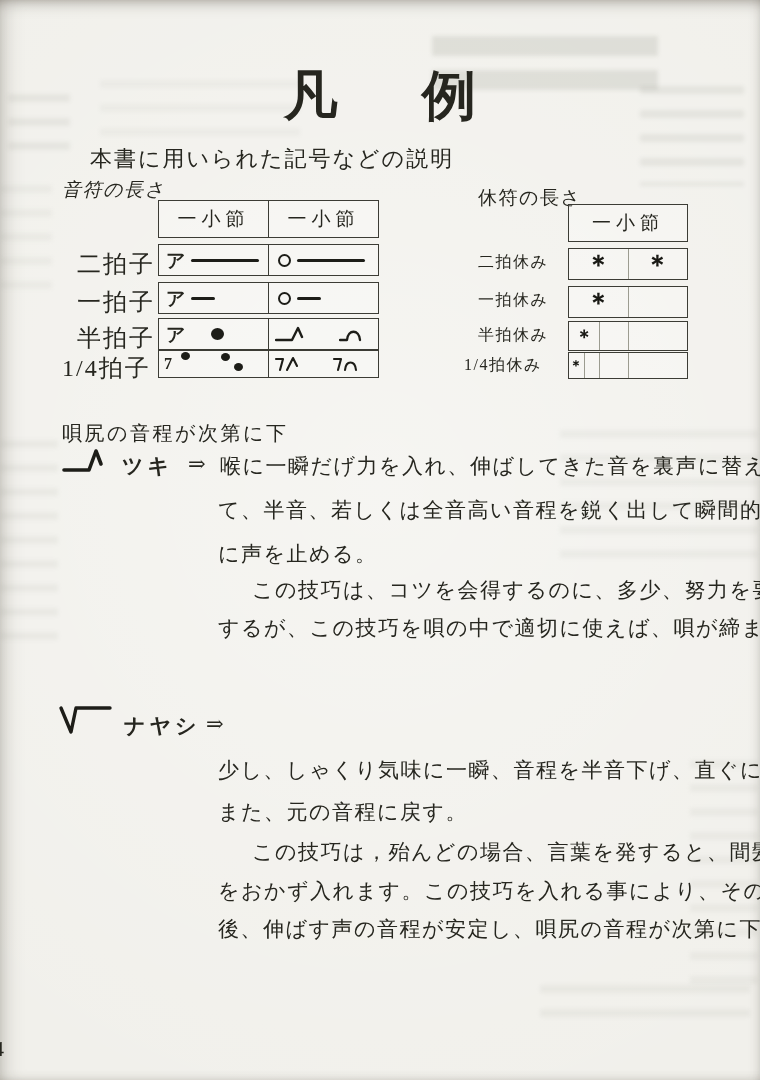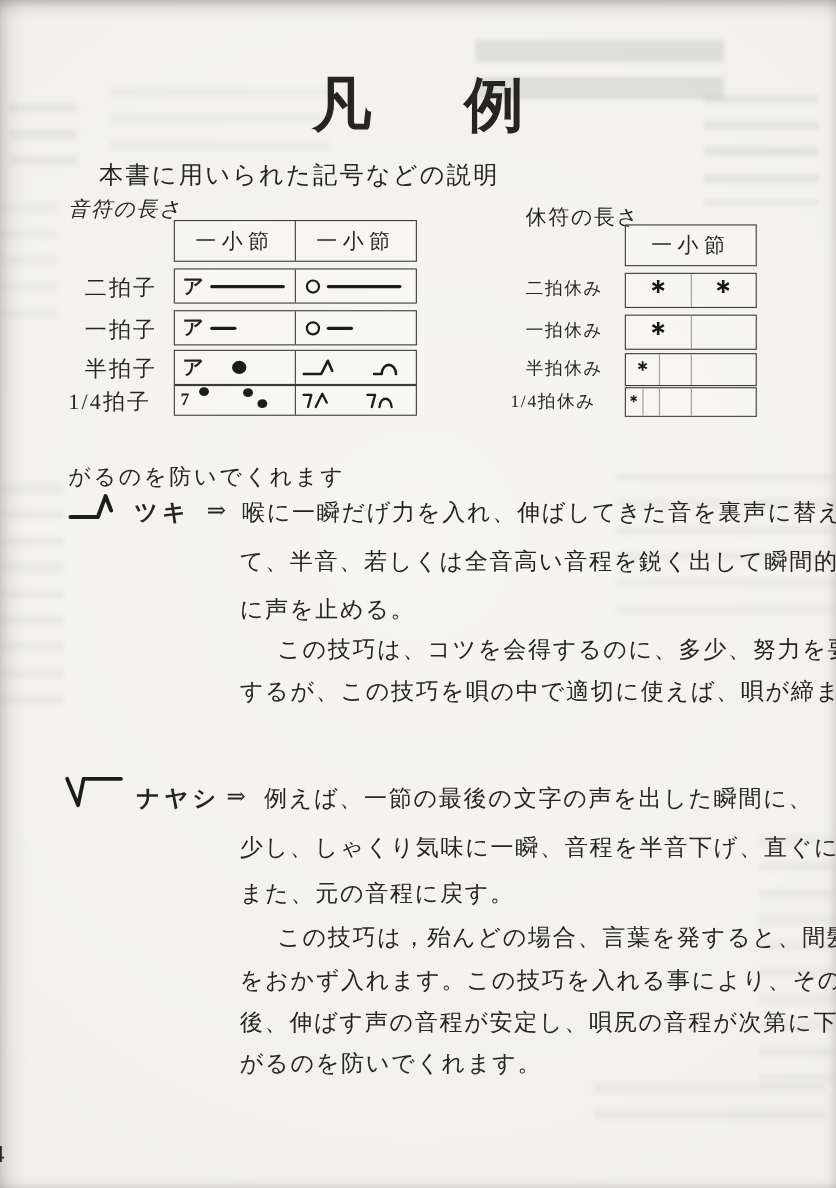--- a/index.html
+++ b/index.html
@@ -34,21 +34,21 @@
   .nt-cell{flex:1;position:relative;display:flex;align-items:center;}
   .nt-cell + .nt-cell{border-left:1.5px solid #3c3c35;}
   .kana{font-size:19px;font-weight:bold;margin-left:7px;line-height:1;}
   .seven{font-size:16px;font-weight:bold;margin-left:5px;line-height:1;}
   .hline{height:3px;background:#1d1d18;margin-left:6px;border-radius:2px;}
   .hline.long{width:68px;}
   .hline.short{width:24px;}
   .circleG{width:13px;height:13px;border:2px solid #1d1d18;border-radius:50%;margin-left:9px;box-sizing:border-box;}
   .dotBig{width:13px;height:12px;background:#1d1d18;border-radius:50%;position:absolute;left:52px;top:9px;}
   .dotS{width:9px;height:8px;background:#1d1d18;border-radius:50%;position:absolute;}
-  .nt-label{font-size:20px;letter-spacing:2px;}
+  .nt-label{font-size:24px;letter-spacing:2px;}
 
   
   .rt-header{left:568px;top:204px;width:118px;height:36px;border:1.5px solid #3c3c35;display:flex;align-items:center;justify-content:center;font-size:19px;letter-spacing:5px;background:rgba(255,255,255,.25);}
   .rt-row{left:568px;width:118px;border:1.5px solid #3c3c35;position:absolute;background:rgba(255,255,255,.25);}
   .rt-div{position:absolute;top:0;bottom:0;width:1px;background:#9c9c90;}
   .ast{position:absolute;font-weight:bold;transform:translateX(-50%);line-height:1;color:#191914;}
   .rt-label{font-size:16px;letter-spacing:1.5px;}
 
   
   .sec-heading{left:62px;top:420px;font-size:20px;letter-spacing:2.5px;}
@@ -169,40 +169,38 @@
     <span class="ast" style="left:13%;top:5px;font-size:19px;">＊</span>
   </div>
 
   <div class="abs rt-row" style="top:352px;height:25px;">
     <span class="rt-div" style="left:13%;"></span>
     <span class="rt-div" style="left:25%;"></span>
     <span class="rt-div" style="left:50%;"></span>
     <span class="ast" style="left:6%;top:6px;font-size:14px;">＊</span>
   </div>
 
-  <div class="abs sec-heading">がるのを防いでくれます</div>
+  <div class="abs sec-heading">唄尻の音程が次第に下</div>
 
   <svg class="abs" style="left:62px;top:448px;" width="48" height="26" viewBox="0 0 48 26">
       <path d="M2 22 H27 L34 3 L39 16" stroke-width="3.6"></path>
     </svg>
   <div class="abs term" style="left:122px;top:452px;">ツキ</div>
   <div class="abs arrow" style="left:188px;top:452px;">⇒</div>
   <div class="abs bl" style="left:220px;top:452px;">喉に一瞬だげ力を入れ、伸ばしてきた音を裏声に替え</div>
   <div class="abs bl" style="left:218px;top:496px;">て、半音、若しくは全音高い音程を鋭く出して瞬間的</div>
   <div class="abs bl" style="left:218px;top:540px;">に声を止める。</div>
   <div class="abs bl" style="left:252px;top:576px;">この技巧は、コツを会得するのに、多少、努力を要</div>
   <div class="abs bl" style="left:218px;top:614px;">するが、この技巧を唄の中で適切に使えば、唄が締ま</div>
 
   <svg class="abs" style="left:58px;top:704px;" width="56" height="32" viewBox="0 0 56 32">
       <path d="M3 4 L13 28 L18 4 H52" stroke-width="3.4"></path>
     </svg>
   <div class="abs term" style="left:124px;top:712px;">ナヤシ</div>
   <div class="abs arrow" style="left:206px;top:712px;">⇒</div>
-  <div class="abs bl" style="left:240px;top:712px;">例えば、一節の最後の文字の声を出した瞬間に、</div>
   <div class="abs bl" style="left:218px;top:756px;">少し、しゃくり気味に一瞬、音程を半音下げ、直ぐに</div>
   <div class="abs bl" style="left:218px;top:798px;">また、元の音程に戻す。</div>
   <div class="abs bl" style="left:252px;top:838px;">この技巧は，殆んどの場合、言葉を発すると、間髪</div>
   <div class="abs bl" style="left:218px;top:877px;">をおかず入れます。この技巧を入れる事により、その</div>
   <div class="abs bl" style="left:218px;top:915px;">後、伸ばす声の音程が安定し、唄尻の音程が次第に下</div>
-  <div class="abs bl" style="left:218px;top:953px;">がるのを防いでくれます。</div>
 
   <div class="abs pagenum">4</div>
 </div>
 
 </body></html>

